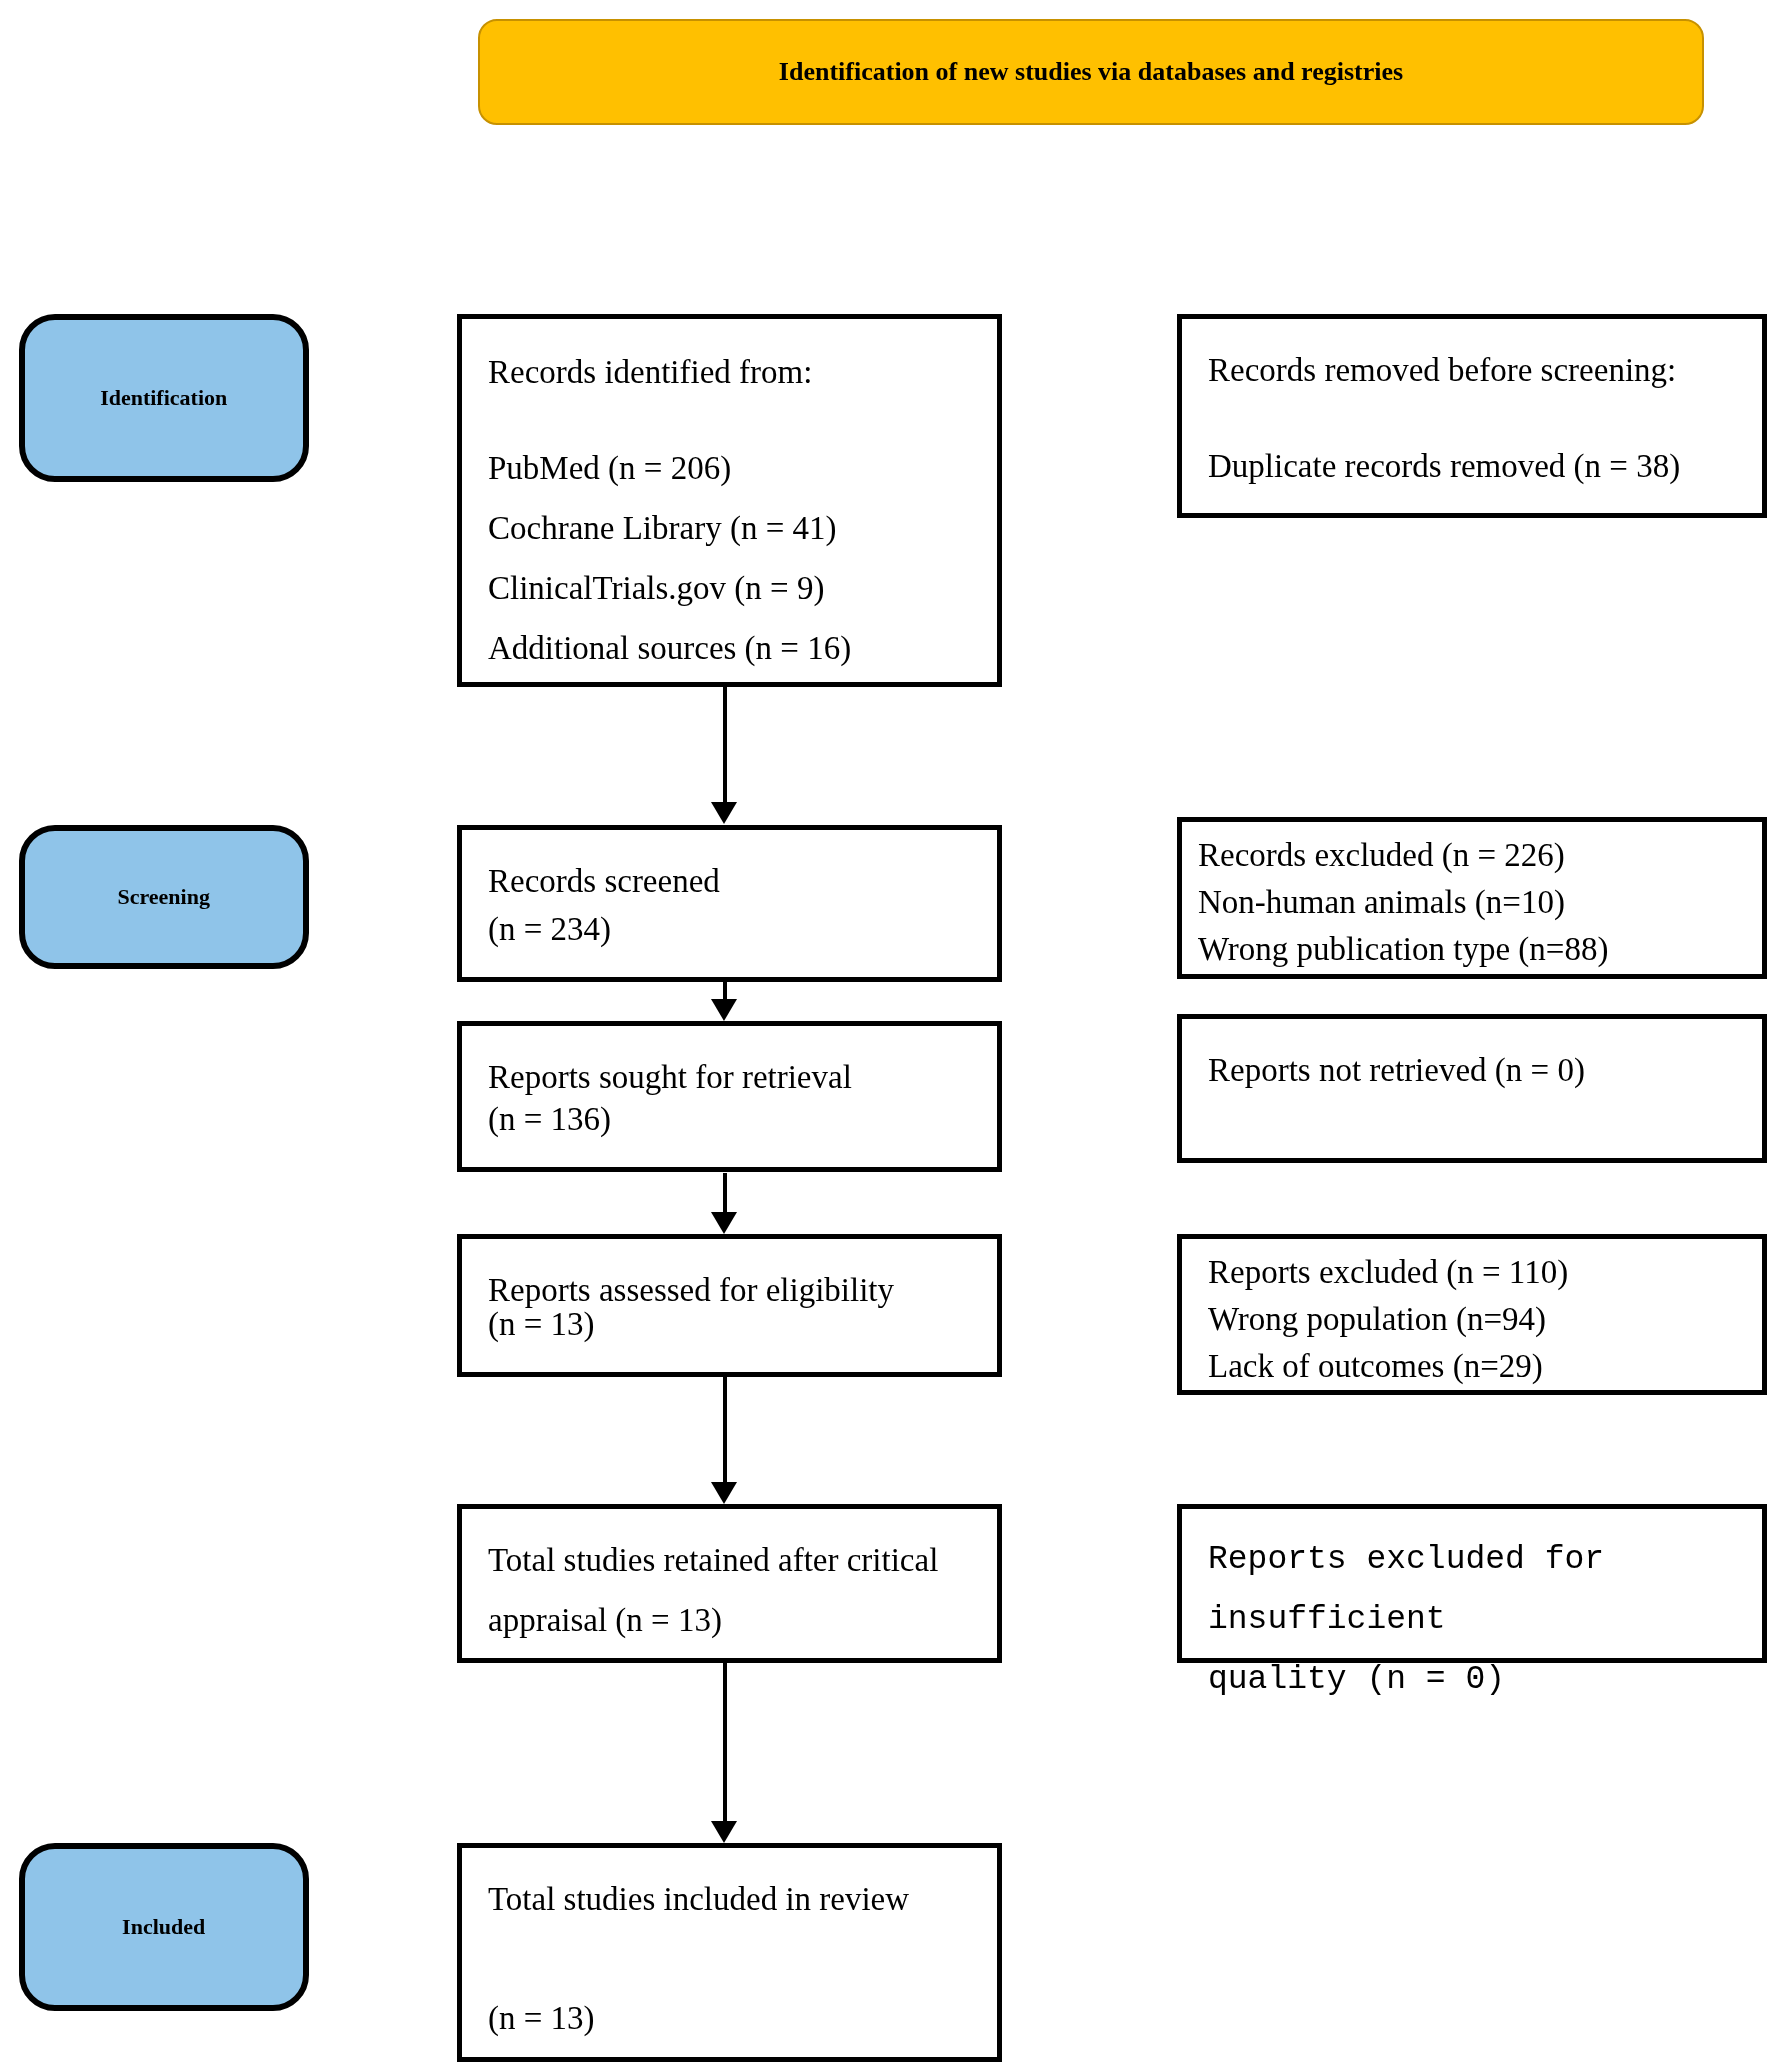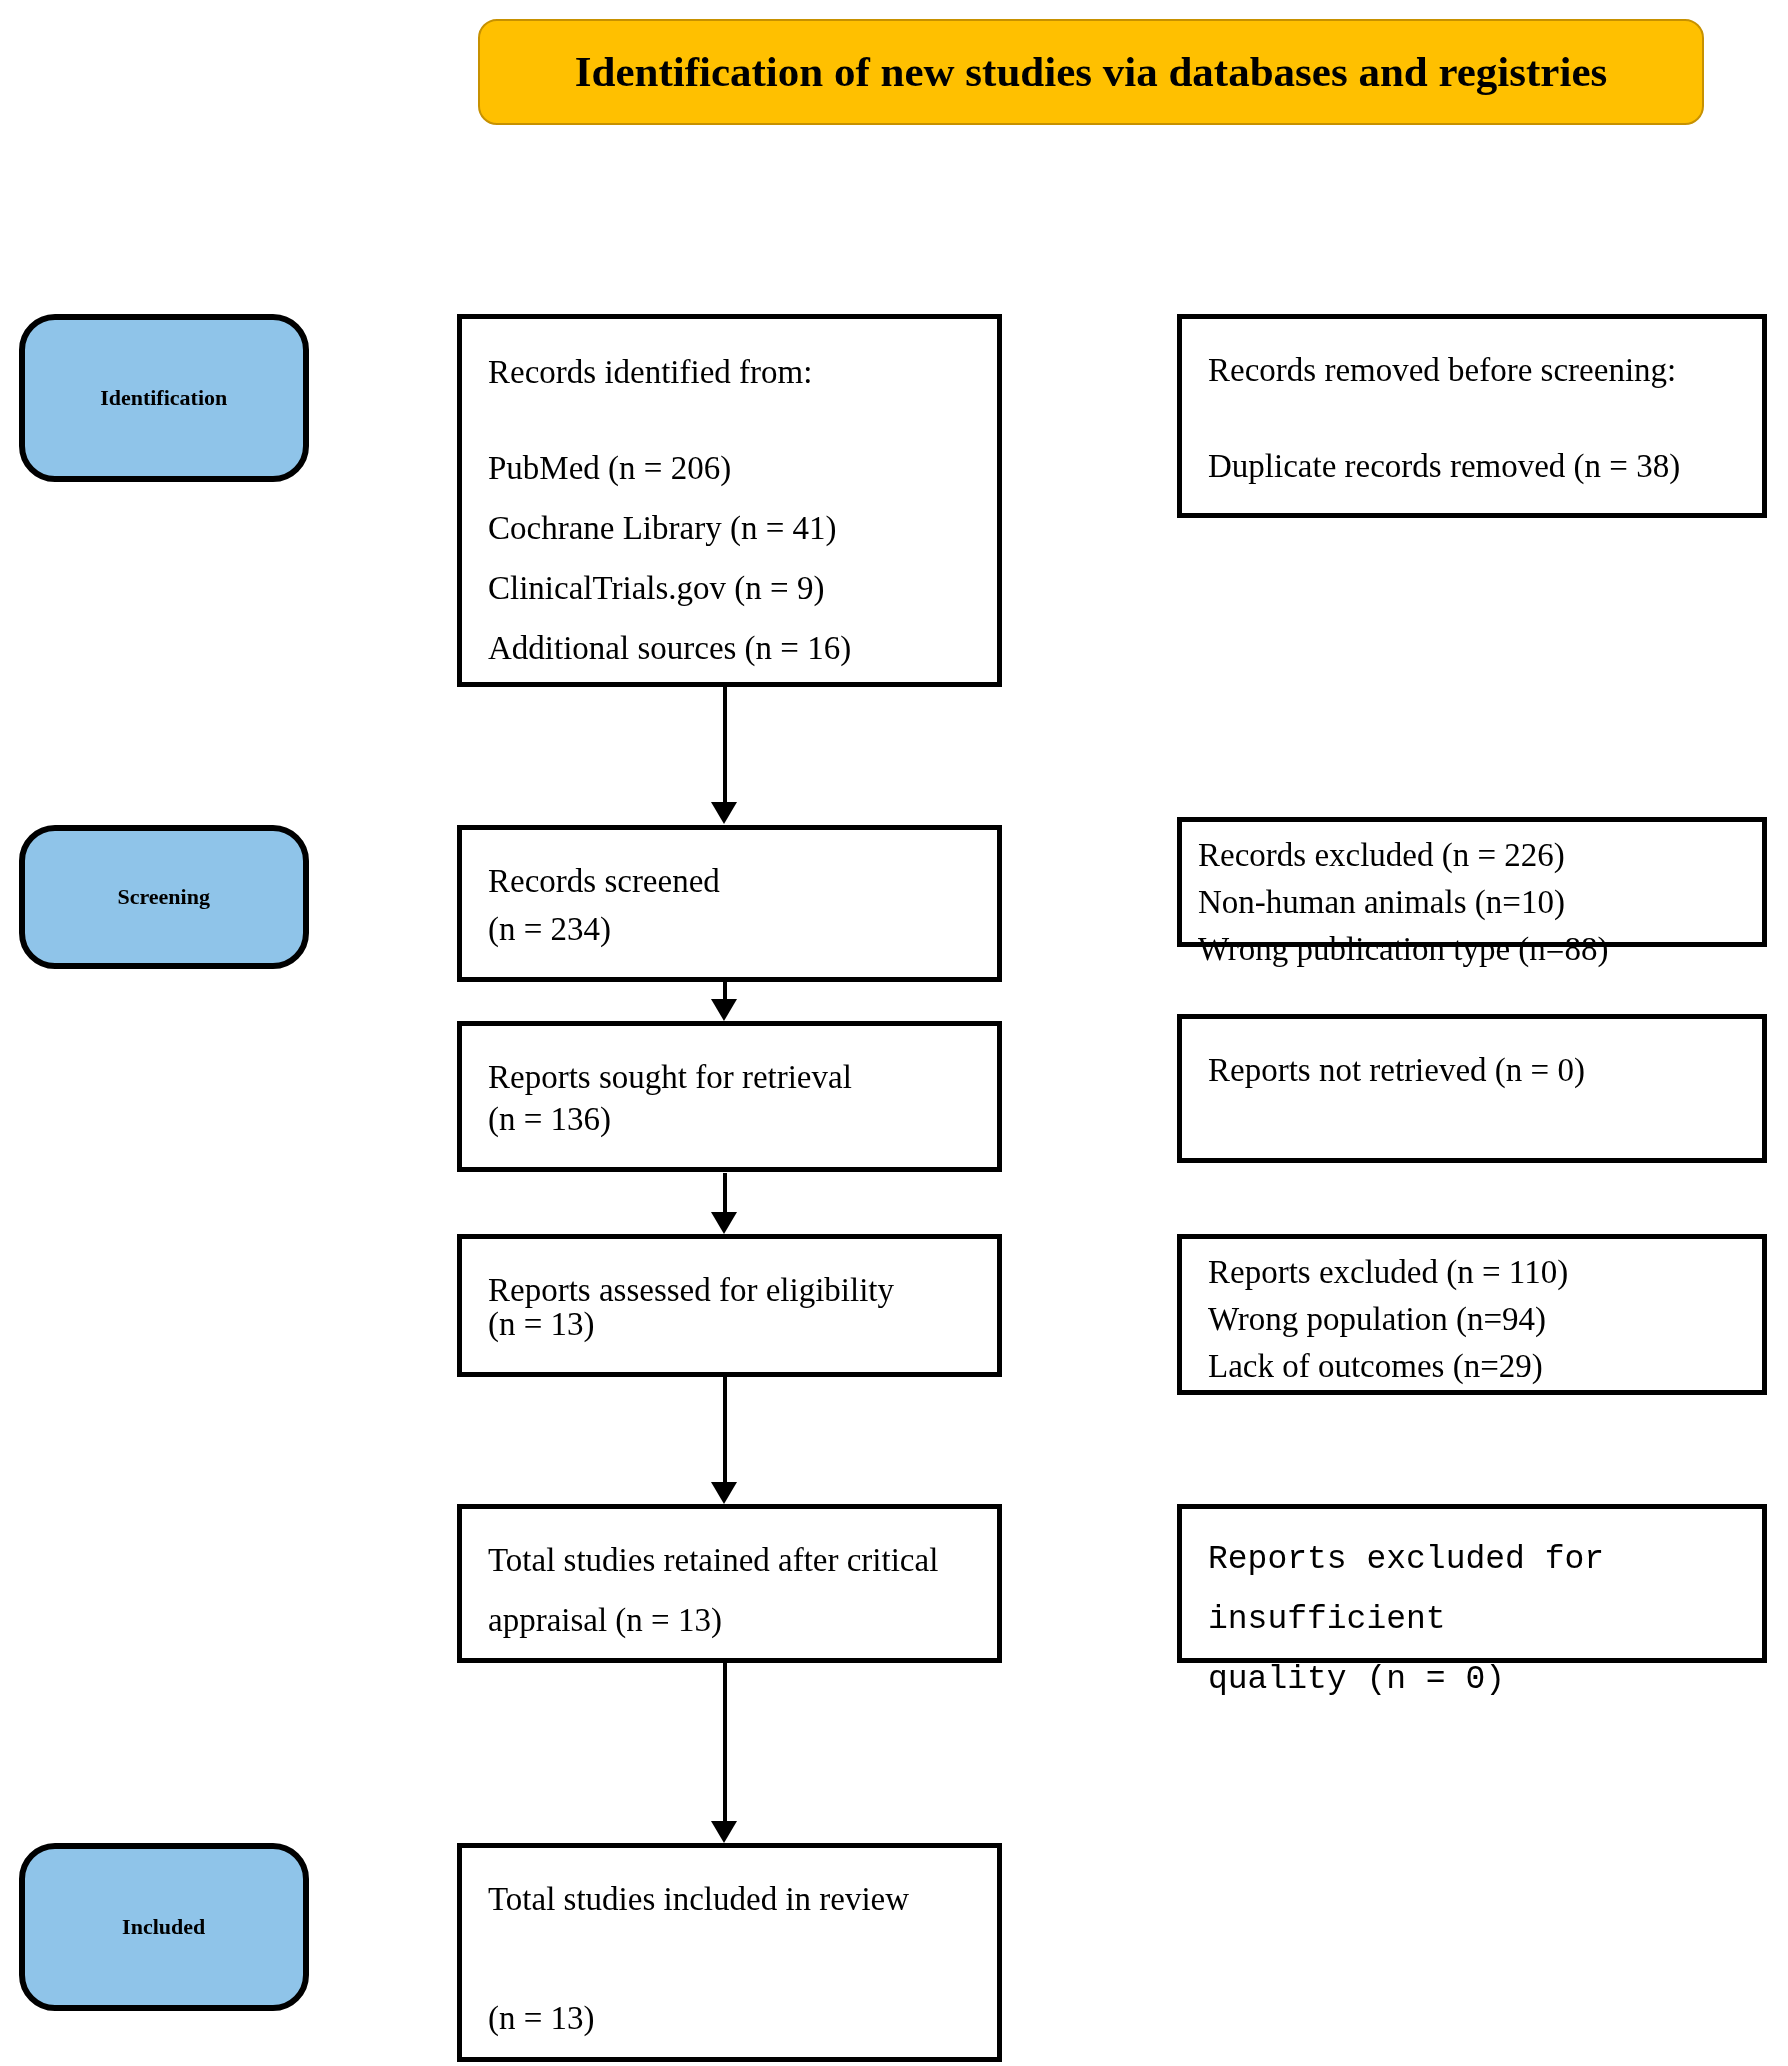--- a/index.html
+++ b/index.html
@@ -22,21 +22,21 @@
     left: 478px; top: 18.7px;
     width: 1226px; height: 106px;
     background: #FFC000;
     border: 2.5px solid #C79100;
     border-radius: 19px;
     box-sizing: border-box;
     display: flex;
     align-items: center;
     justify-content: center;
     font-weight: bold;
-    font-size: 43px;
+    font-size: 26px;
   }
 
   
   .stage {
     position: absolute;
     left: 18.7px;
     width: 290px;
     background: #8FC4E9;
     border: 6px solid #000000;
     border-radius: 36px;
@@ -66,21 +66,21 @@
   .side { left: 1177px; width: 590px; }
 
   #box-records-identified { top: 314px;  height: 373px; padding-top: 23px; }
   #box-records-screened   { top: 825px; height: 157px; }
   #box-reports-sought     { top: 1021px; height: 151px; }
   #box-reports-assessed   { top: 1234px; height: 143px; }
   #box-studies-retained   { top: 1504px; height: 159px; }
   #box-studies-included   { top: 1843px; height: 219px; }
 
   #box-removed-before     { top: 314px;  height: 204px; }
-  #box-records-excluded   { top: 817px; height: 130px; padding-left: 16px; }
+  #box-records-excluded   { top: 817px; height: 162px; padding-left: 16px; }
   #box-not-retrieved      { top: 1014px; height: 149px; }
   #box-reports-excluded   { top: 1234px; height: 161px; }
   #box-insufficient       { top: 1504px; height: 159px; font-family: Liberation Mono, monospace; }
 
   .gap    { height: 36px; }
   .gap-lg { height: 59px; }
 
   .nv-abs {
     position: absolute;
     left: 26px;

